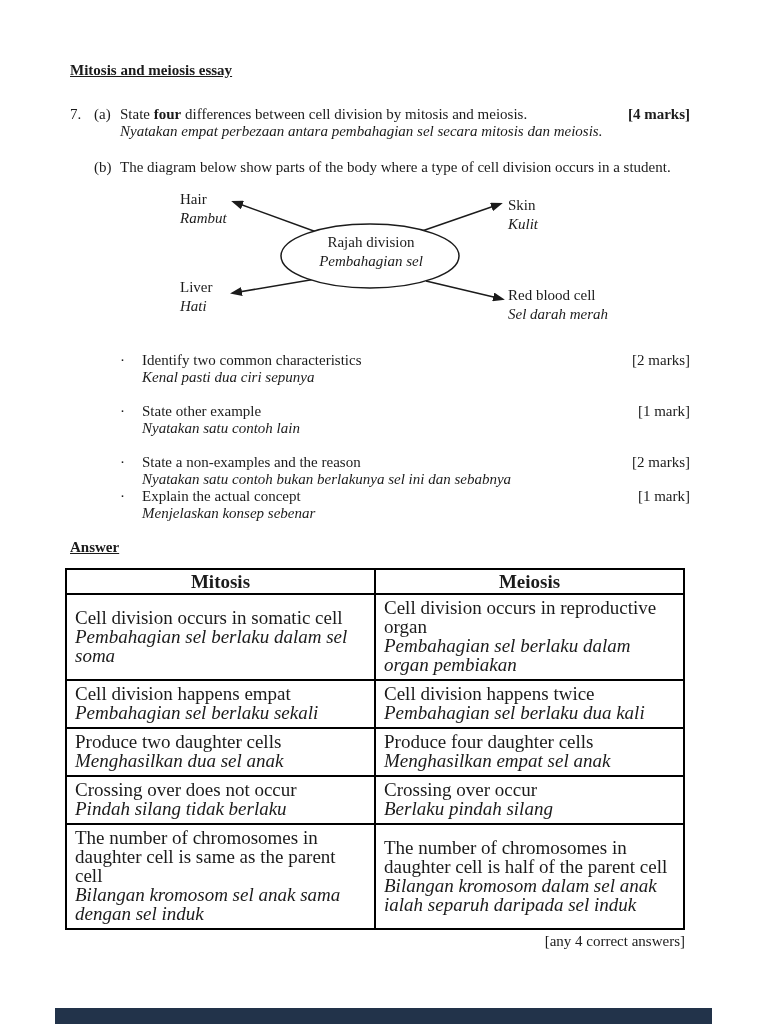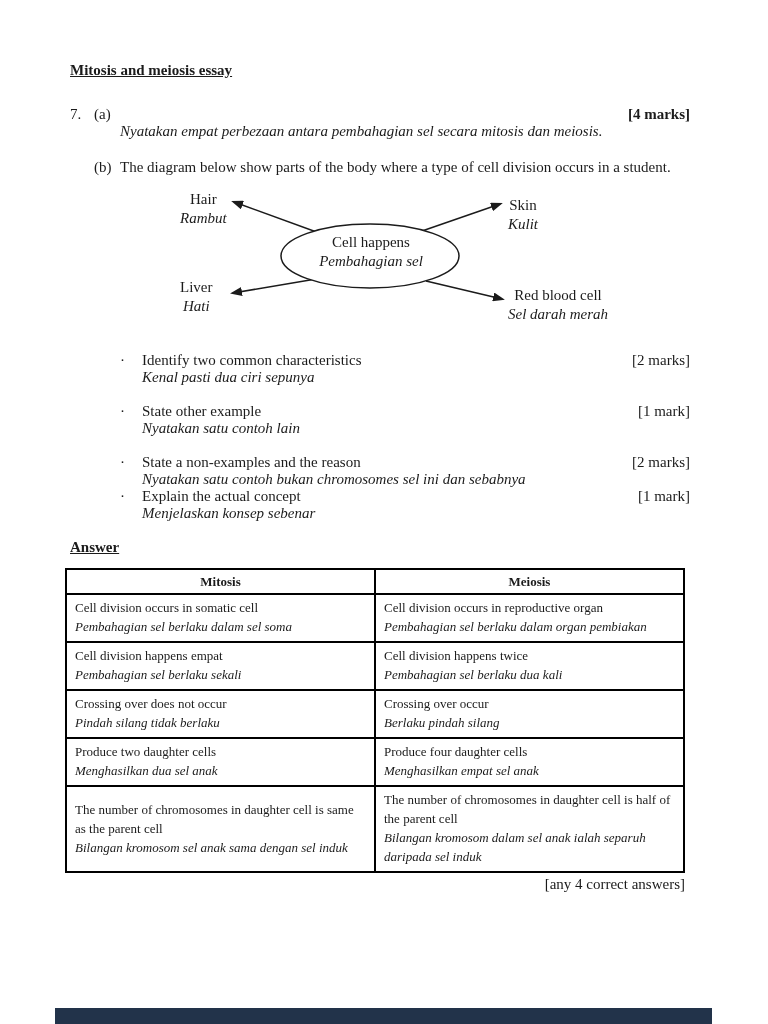--- a/index.html
+++ b/index.html
@@ -22,21 +22,21 @@
   .qbody { flex:1; }
   .qline { display:flex; }
   .qline .marks { margin-left:auto; white-space:nowrap; padding-left:10px;font-weight:bold; }
   .qtrans { font-style:italic; }
   .part-a { margin-bottom:19px; }
   .part-b { margin-bottom:13px; }
 
   
   .diagram { position:relative; height:150px; margin-bottom:13px; }
   .diagram svg { position:absolute; left:0; top:0; }
-  .dlabel { position:absolute; line-height:19px;text-align:center; }
+  .dlabel { position:absolute; line-height:19px; }
   .dlabel .ms { font-style:italic; }
   .dcenter { position:absolute; left:212px; top:44px; width:178px; text-align:center; line-height:19px; }
   .dcenter .ms { font-style:italic; }
 
   
   .task { display:flex; align-items:flex-start; }
   .task.gap { margin-bottom:17px; }
   .task-bullet { flex:0 0 22px; margin-left:50px; }
   .task-body { flex:1; }
   .task-line { display:flex; }
@@ -44,21 +44,21 @@
 
   .answer-heading { font-weight:bold; text-decoration:underline; margin:17px 0 12px; }
 
   table.answers {
     border-collapse:collapse;
     width:620px; margin-left:-5px;
     table-layout:fixed;
   }
   table.answers th, table.answers td {
     border:2px solid #000000;
-    line-height:19px; font-size:13px;
+    line-height:19px; font-size:19px;
   }
   table.answers th { text-align:center; font-weight:bold; padding:2px 4px; }
   table.answers td { padding:3px 8px 5px; vertical-align:middle; }
   td .ms { font-style:italic; }
 
   .note { width:620px; margin-left:-5px; text-align:right; margin-top:3px; }
 
   .bottom-bar { position:absolute; left:55px; top:1008px; width:657px; height:16px; background:#22334a; }
 </style>
 </head>
@@ -67,20 +67,21 @@
 <div class="page">
   <div class="content">
 
     <div class="doc-title">Mitosis and meiosis essay</div>
 
     <div class="qrow part-a">
       <span class="qnum">7.</span>
       <span class="qlabel">(a)</span>
       <div class="qbody">
         <div class="qline">
+          <span><span>State </span><b>four</b><span> differences between cell division by mitosis and meiosis.</span></span>
           <span class="marks">[4 marks]</span>
         </div>
         <div class="qtrans">Nyatakan empat perbezaan antara pembahagian sel secara mitosis dan meiosis.</div>
       </div>
     </div>
 
     <div class="qrow part-b">
       <span class="qnum"></span>
       <span class="qlabel">(b)</span>
       <div class="qbody">
@@ -95,21 +96,21 @@
             <path d="M0,0 L12,4.5 L0,9 z" fill="#1b1b1b"></path>
           </marker>
         </defs>
         <line x1="252" y1="45" x2="164" y2="13" stroke="#1b1b1b" stroke-width="1.5" marker-end="url(#ah)"></line>
         <line x1="352" y1="42" x2="430" y2="15" stroke="#1b1b1b" stroke-width="1.5" marker-end="url(#ah)"></line>
         <line x1="246" y1="90" x2="163" y2="104" stroke="#1b1b1b" stroke-width="1.5" marker-end="url(#ah)"></line>
         <line x1="356" y1="92" x2="432" y2="110" stroke="#1b1b1b" stroke-width="1.5" marker-end="url(#ah)"></line>
         <ellipse cx="300" cy="67" rx="89" ry="32" fill="#ffffff" stroke="#1b1b1b" stroke-width="1.5"></ellipse>
       </svg>
       <div class="dcenter">
-        <div class="en">Cell happens</div>
+        <div class="en">Rajah division</div>
         <div class="ms">Pembahagian sel</div>
       </div>
       <div class="dlabel" style="left:110px; top:1px;">
         <div class="en">Hair</div>
         <div class="ms">Rambut</div>
       </div>
       <div class="dlabel" style="left:438px; top:7px;">
         <div class="en">Skin</div>
         <div class="ms">Kulit</div>
       </div>
@@ -143,21 +144,21 @@
         <div class="qtrans">Nyatakan satu contoh lain</div>
       </div>
     </div>
     <div class="task">
       <span class="task-bullet">·</span>
       <div class="task-body">
         <div class="task-line">
           <span>State a non-examples and the reason</span>
           <span class="marks">[2 marks]</span>
         </div>
-        <div class="qtrans">Nyatakan satu contoh bukan chromosomes sel ini dan sebabnya</div>
+        <div class="qtrans">Nyatakan satu contoh bukan berlakunya sel ini dan sebabnya</div>
       </div>
     </div>
     <div class="task">
       <span class="task-bullet">·</span>
       <div class="task-body">
         <div class="task-line">
           <span>Explain the actual concept</span>
           <span class="marks">[1 mark]</span>
         </div>
         <div class="qtrans">Menjelaskan konsep sebenar</div>
@@ -187,40 +188,40 @@
           <div class="en">Cell division happens empat</div>
           <div class="ms">Pembahagian sel berlaku sekali</div>
         </td>
         <td>
           <div class="en">Cell division happens twice</div>
           <div class="ms">Pembahagian sel berlaku dua kali</div>
         </td>
       </tr>
       <tr>
         <td>
+          <div class="en">Produce two daughter cells</div>
+          <div class="ms">Menghasilkan dua sel anak</div>
+        </td>
+        <td>
+          <div class="en">Produce four daughter cells</div>
+          <div class="ms">Menghasilkan empat sel anak</div>
+        </td>
+      </tr>
+      <tr>
+        <td>
           <div class="en">Crossing over does not occur</div>
           <div class="ms">Pindah silang tidak berlaku</div>
         </td>
         <td>
           <div class="en">Crossing over occur</div>
           <div class="ms">Berlaku pindah silang</div>
         </td>
       </tr>
       <tr>
         <td>
-          <div class="en">Produce two daughter cells</div>
-          <div class="ms">Menghasilkan dua sel anak</div>
-        </td>
-        <td>
-          <div class="en">Produce four daughter cells</div>
-          <div class="ms">Menghasilkan empat sel anak</div>
-        </td>
-      </tr>
-      <tr>
-        <td>
           <div class="en">The number of chromosomes in daughter cell is same as the parent cell</div>
           <div class="ms">Bilangan kromosom sel anak sama dengan sel induk</div>
         </td>
         <td>
           <div class="en">The number of chromosomes in daughter cell is half of the parent cell</div>
           <div class="ms">Bilangan kromosom dalam sel anak ialah separuh daripada sel induk</div>
         </td>
       </tr>
     </tbody>
       </table>

